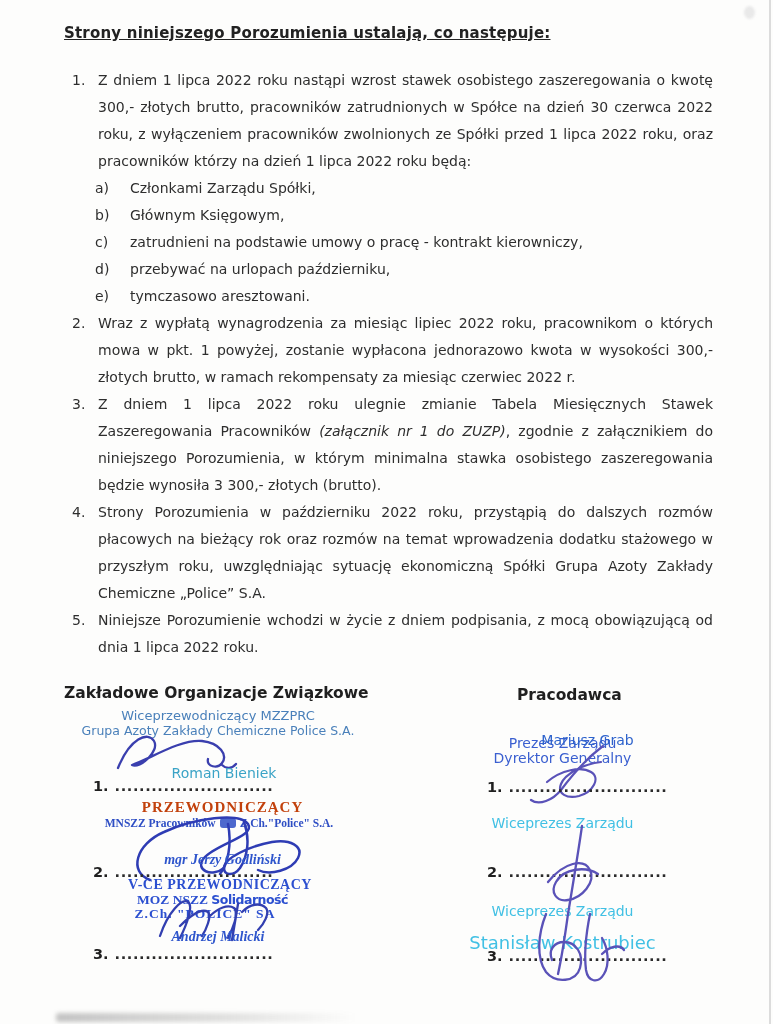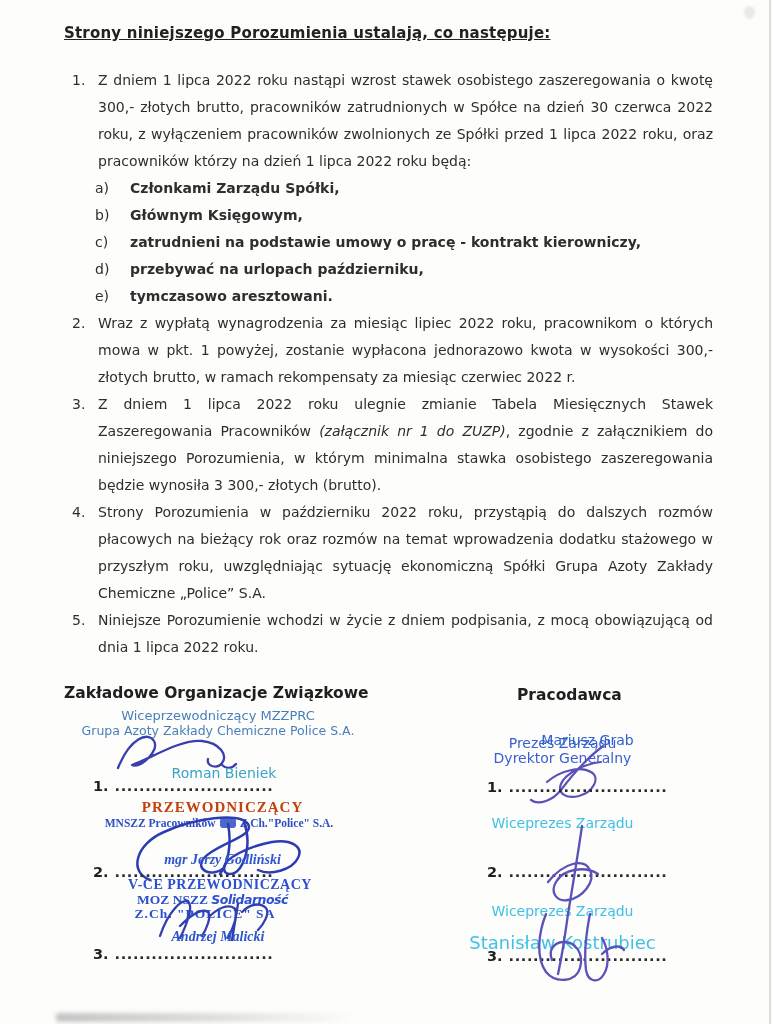--- a/index.html
+++ b/index.html
@@ -17,21 +17,21 @@
 
   
   .doc{position:absolute; left:64px; top:24px; width:649px;}
   .heading{font-size:15px; font-weight:bold; text-decoration:underline;
     letter-spacing:.2px; margin:0 0 25px 0; color:#222;}
   .item{display:flex; padding-left:8px; font-size:14px; line-height:27px;}
   .item .num{flex:0 0 26px; width:26px;}
   .item .txt{flex:1; text-align:justify;}
   .subs{margin-left:23px;}
   .subs .item .num{flex:0 0 35px; width:35px;}
-  .subs .item .txt{text-align:left;font-weight:bold;}
+  .subs .item .txt{text-align:left;}
   .txt em{font-style:italic;}
 
   
   .sigs{position:absolute; inset:0; pointer-events:none;}
   .sigs > div, .sigs > svg{position:absolute;}
   .col-header{font-weight:bold; font-size:15.5px; color:#1f1f1f;}
   .lh{left:64px; top:684px;}
   .rh{left:517px; top:686px;}
   .ctr{text-align:center;}
 
@@ -44,21 +44,21 @@
         font-family:"Liberation Serif", serif; color:#2e4ec4;
         display:flex; justify-content:center; align-items:center; gap:4px;}
   .union-logo{display:inline-block; width:16px; height:10px; border-radius:3px;
         background:#2e4ec4; opacity:.85;}
   .ln2 {left:115px; top:852px; width:215px; font-size:14px; font-weight:bold; font-style:italic;
         font-family:"Liberation Serif", serif; color:#2e55cc;}
   .ls3a{left:100px; top:877px; width:240px; font-size:14px; font-weight:bold;
         font-family:"Liberation Serif", serif; color:#2b4fd0; letter-spacing:.5px;}
   .ls3b{left:100px; top:892px; width:225px; font-size:13.5px; font-weight:bold;
         font-family:"Liberation Serif", serif; color:#2b4fd0;}
-  .script{font-style:italic; letter-spacing:-.5px; font-family:"DejaVu Sans", sans-serif;
+  .script{letter-spacing:-.5px; font-family:"DejaVu Sans", sans-serif;
         font-weight:bold; font-size:12.5px;}
   .ls3c{left:100px; top:906px; width:210px; font-size:13.5px; font-weight:bold;
         font-family:"Liberation Serif", serif; color:#2b4fd0; letter-spacing:1px;}
   .ln3 {left:108px; top:929px; width:220px; font-size:14px; font-weight:bold; font-style:italic;
         font-family:"Liberation Serif", serif; color:#2e55cc;}
 
   .rs1a{left:460px; top:735px; width:205px; font-size:14px; color:#3a5fd0;}
   .rs1b{left:460px; top:750px; width:205px; font-size:14px; color:#3a5fd0;}
   .rn1 {left:505px; top:732px; width:165px; font-size:14px; color:#2e63cc;}
   .rs2 {left:460px; top:815px; width:205px; font-size:14px; color:#41c0e4;}

